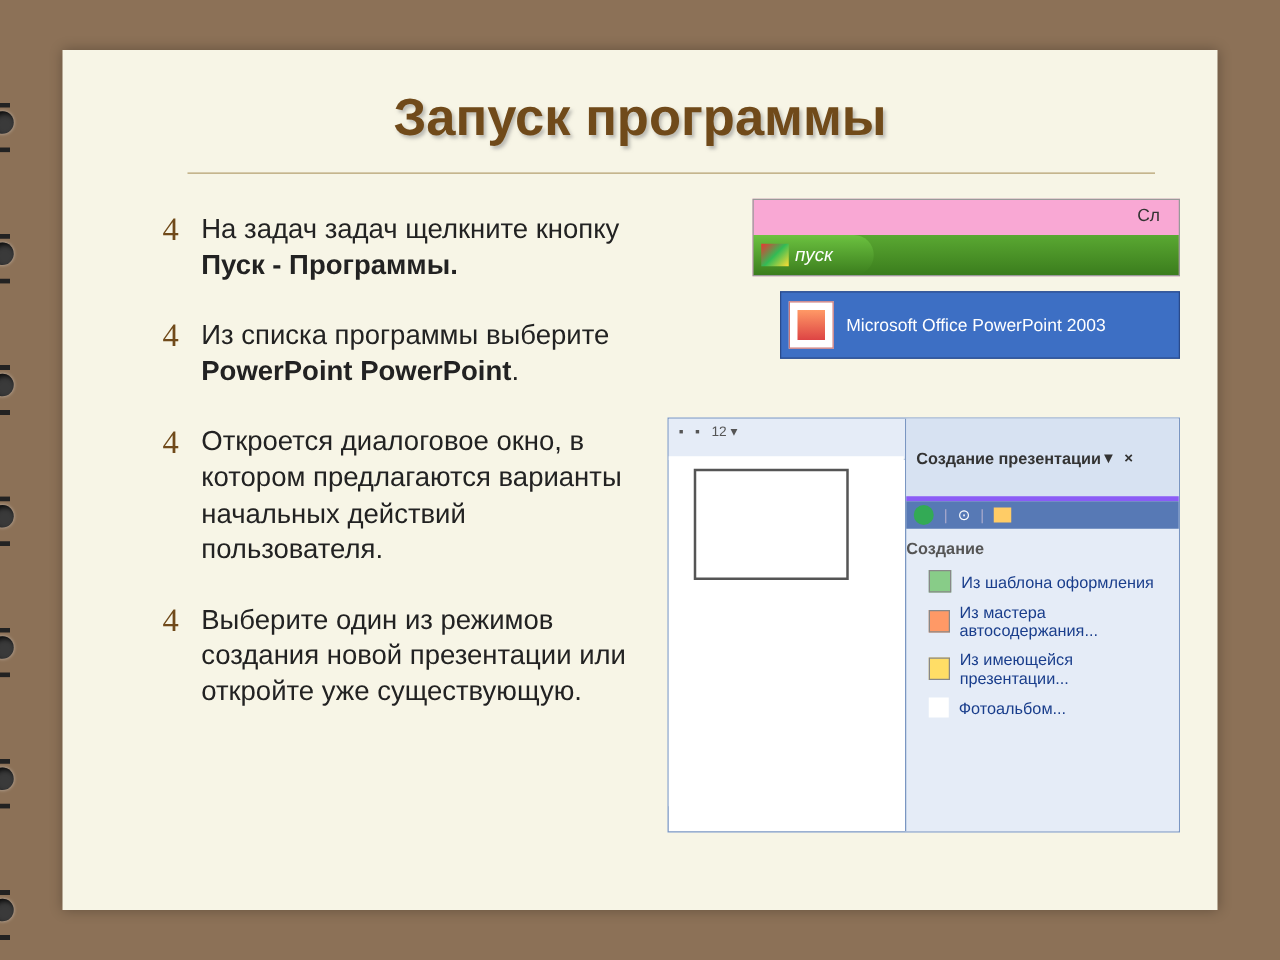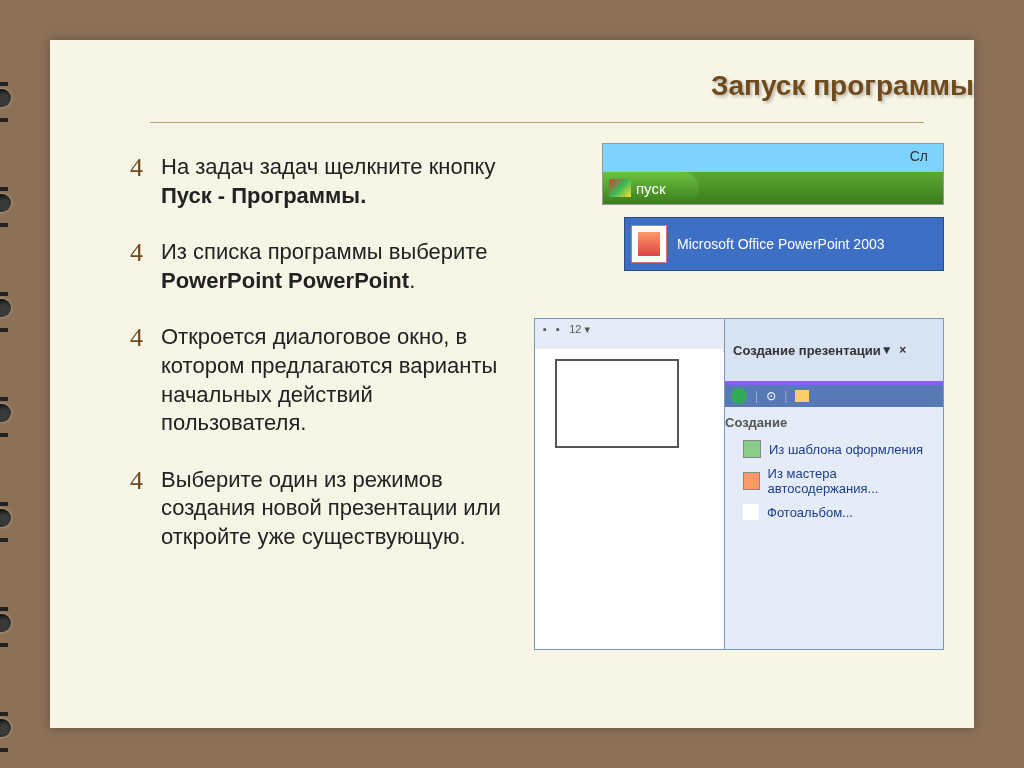--- a/index.html
+++ b/index.html
@@ -1,32 +1,32 @@
 <!DOCTYPE html>
 <html><head>
 <meta charset="utf-8">
 <style>
 body{margin:0;padding:0;font-family:Arial,sans-serif;background:#8c7157;width:1024px;height:768px;overflow:hidden}
 .slide{position:absolute;left:50px;top:40px;width:924px;height:688px;background:#f7f5e6;box-shadow:0 0 10px rgba(0,0,0,.3)}
 .ring{position:absolute;left:-28px;width:56px;height:56px}
 .ring .hole{position:absolute;left:21px;top:19px;width:18px;height:18px;border-radius:50%;background:#3a3a3a;box-shadow:inset 2px 2px 4px rgba(0,0,0,.8),0 0 3px rgba(255,255,255,.5)}
 .ring .r{position:absolute;left:-8px;top:12px;width:40px;height:32px;border:4px solid #222;border-right:none;border-radius:20px 0 0 20px}
-.title{text-align:right;font-size:28px;font-weight:bold;color:#704a1a;padding-top:30px;text-shadow:2px 2px 3px rgba(128,128,128,.5)}
+.title{text-align:center;font-size:42px;font-weight:bold;color:#704a1a;padding-top:30px;text-shadow:2px 2px 3px rgba(128,128,128,.5)}
 .hr{margin:20px 50px 0 100px;border-bottom:1px solid #b5a070}
 .content{display:flex;padding:30px 30px 0 110px}
 .left{flex:1;padding-right:20px}
 .bullet{display:flex;margin-bottom:28px;font-size:22px;color:#222;line-height:1.3}
 .chk{color:#704a1a;font-family:serif;font-size:26px;margin-right:18px;margin-left:-30px;margin-top:-2px}
 .right{width:410px;position:relative}
-.shot1{position:absolute;right:0;top:-10px;width:340px;height:60px;background:#7dd3fc;border:1px solid #999}
+.shot1{position:absolute;right:0;top:-10px;width:340px;height:60px;background:#f9a8d4;border:1px solid #999}
 .shot1 .txt{position:absolute;right:15px;top:4px;font-size:14px;color:#333}
 .shot1 .bar{position:absolute;left:0;bottom:0;width:100%;height:32px;background:linear-gradient(#5aa832,#3b7d1d)}
 .shot1 .sbtn{position:absolute;left:0;bottom:0;width:90px;height:32px;background:linear-gradient(#6cc240,#3b7d1d);border-radius:0 16px 16px 0;display:flex;align-items:center;padding-left:6px}
 .shot1 .logo{width:22px;height:18px;background:linear-gradient(135deg,#e33,#3b5 50%,#fd3)}
-.shot1 .stxt{color:#fff;font-size:15px;margin-left:5px}
+.shot1 .stxt{color:#fff;font-style:italic;font-size:15px;margin-left:5px}
 .shot2{position:absolute;right:0;top:64px;width:318px;height:52px;background:#3d6fc4;border:1px solid #2a4a8a;display:flex;align-items:center}
 .shot2 .icobox{width:34px;height:36px;background:#fff;margin-left:6px;border:1px solid #c77;display:flex;align-items:center;justify-content:center}
 .shot2 .icoorange{width:22px;height:24px;background:linear-gradient(#f96,#d44)}
 .shot2 .itxt{color:#fff;font-size:14px;margin-left:10px;line-height:1.3}
 .shot3{position:absolute;right:0;top:165px;width:408px;height:330px;background:#fff;border:1px solid #7a96c2}
 .shot3 .tool{height:24px;background:#e5ecf7;border-bottom:1px solid #bcd;font-size:11px;color:#555;padding:4px 8px}
 .pane{position:absolute;right:0;top:0;width:218px;height:100%;background:#e5ecf7;border-left:1px solid #7a96c2}
 .pane .hdr{height:22px;background:#d7e2f2;border-bottom:4px solid #8b5cf6;padding:20px 8px;font-size:13px;font-weight:bold;color:#333;display:flex;align-items:center;}
 .pane .hdr .ctrls{font-size:12px;color:#333}
 .pane .nav{height:22px;background:#5779b5;display:flex;align-items:center;padding:0 6px;gap:8px;color:#fff;font-size:12px}
@@ -106,20 +106,24 @@
           <div class="section">Создание</div>
           <div class="item">
               <span class="ico g"></span>
               <span>Из шаблона оформления</span>
             </div>
           <div class="item">
               <span class="ico o"></span>
               <span>Из мастера автосодержания...</span>
             </div>
           <div class="item">
+              <span class="ico y"></span>
+              <span>Из имеющейся презентации...</span>
+            </div>
+          <div class="item">
               <span class="ico" style="border:none"></span>
               <span>Фотоальбом...</span>
             </div>
         </div>
       </div>
 
     </div>
   </div>
 </div>
 

